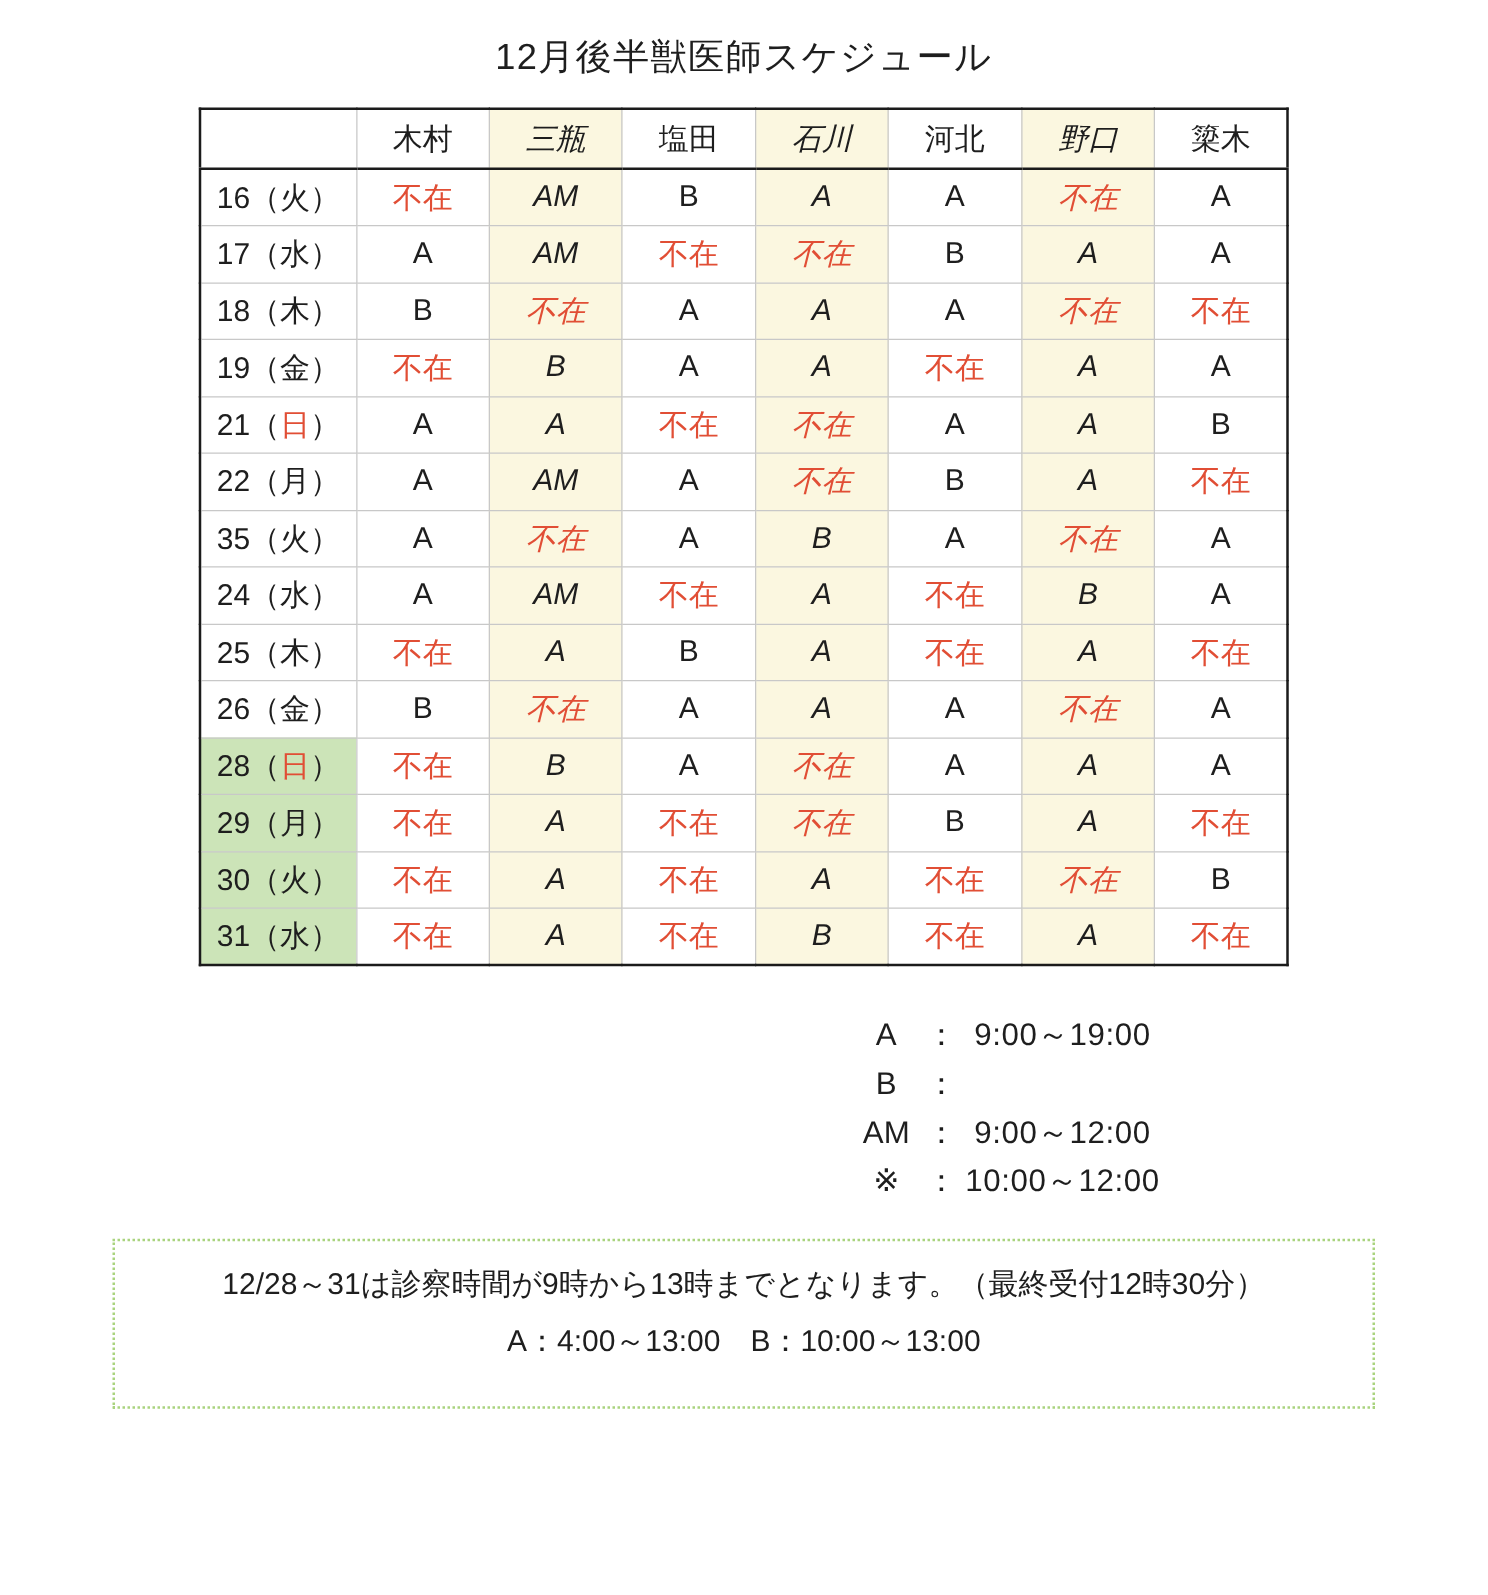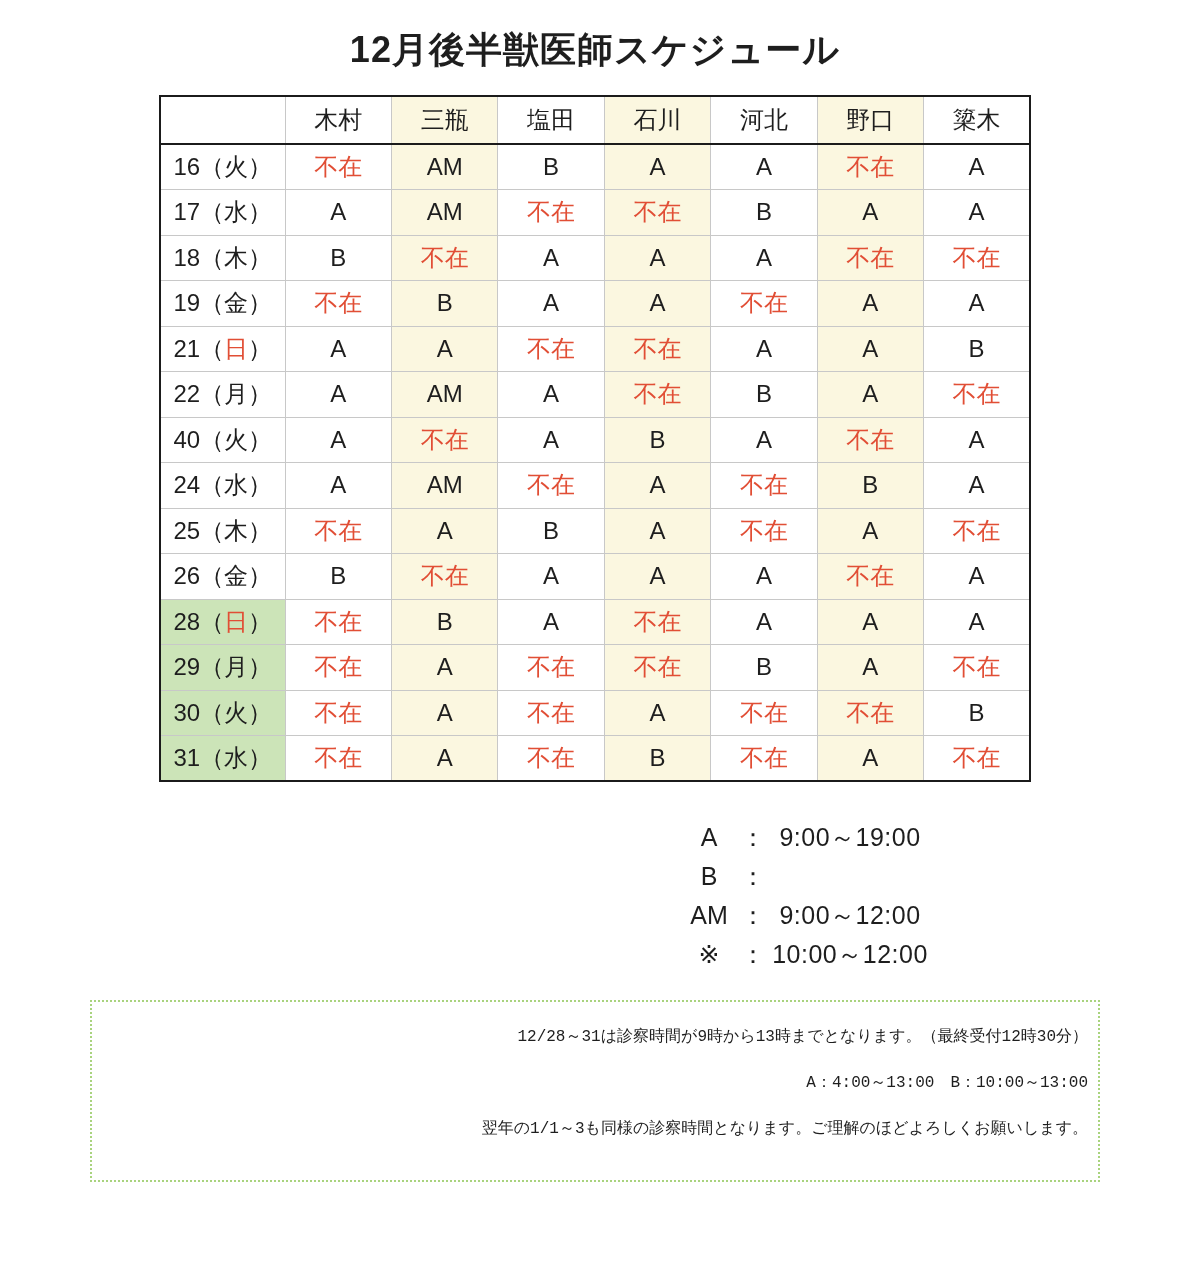--- a/index.html
+++ b/index.html
@@ -17,22 +17,22 @@
   body{
     width:1190px;
     min-height:1276px;
     background:#ffffff;
     color:var(--ink);
     font-family:"Liberation Sans","DejaVu Sans",sans-serif;
   }
   .page-title{
     margin:26px 0 20px;
     text-align:center;
-    font-size:36px;
-    font-weight:700;
+    font-size:29px;
+    font-weight:400;
     letter-spacing:1px;
   }
   table.schedule{
     width:872px;
     margin:0 auto;
     border-collapse:collapse;
     table-layout:fixed;
     border:2px solid var(--black-border);
   }
   table.schedule th, table.schedule td{
@@ -47,21 +47,21 @@
     border-bottom:2px solid var(--black-border);
   }
   table.schedule tbody td{
     height:45.5px;
   }
   th.corner-cell, td.date-cell{
     border-right:2px solid var(--black-border);
     margin-left:20px;
   }
   th.corner-cell{width:125px;}
-  td.hl, th.hl{background:var(--yellow);}
+  td.hl, th.hl{background:var(--yellow);font-style:italic;}
   td.date-cell.green{background:var(--green);}
   td.absent{color:var(--red);}
   td.date-cell .day-sun{color:var(--red);}
   td.date-cell .day-sat{color:var(--blue);}
 
   .legend{
     width:fit-content;
     margin:36px 256px 0 auto;
     font-size:25px;
     line-height:39px;
@@ -69,24 +69,23 @@
   .legend-row{display:flex;align-items:baseline;}
   .legend-label{width:62px;text-align:center;}
   .legend-colon{width:26px;text-align:center;}
   .legend-time{width:168px;text-align:center;letter-spacing:0.5px;}
 
   .notice{
     width:1010px;
     margin:26px auto 0;
     border:2px dotted var(--notice-border);
     padding:12px 10px 28px;
-    text-align:right;
-    font-size:16px;
+    text-align:center;
+    font-size:24px;
     line-height:46px;
-    font-family:Liberation Mono, monospace;
   }
   .notice p{margin:0;}
 </style>
 </head>
 <body>
 
 <div class="page">
 
   <h1 class="page-title">12月後半獣医師スケジュール</h1>
 
@@ -160,21 +159,21 @@
           <td class="date-cell"><span>22</span>（<span>月</span>）</td>
           <td>A</td>
           <td class="hl">AM</td>
           <td>A</td>
           <td class="hl absent">不在</td>
           <td>B</td>
           <td class="hl">A</td>
           <td class="absent">不在</td>
         </tr>
         <tr>
-          <td class="date-cell"><span>40</span>（<span>火</span>）</td>
+          <td class="date-cell"><span>35</span>（<span>火</span>）</td>
           <td>A</td>
           <td class="hl absent">不在</td>
           <td>A</td>
           <td class="hl">B</td>
           <td>A</td>
           <td class="hl absent">不在</td>
           <td>A</td>
         </tr>
         <tr>
           <td class="date-cell"><span>24</span>（<span>水</span>）</td>
@@ -268,16 +267,15 @@
       <div class="legend-row">
         <span class="legend-label">※</span>
         <span class="legend-colon">：</span>
         <span class="legend-time">10:00～12:00</span>
       </div>
     </div>
 
   <div class="notice">
     <p>12/28～31は診察時間が9時から13時までとなります。（最終受付12時30分）</p>
     <p>A：4:00～13:00　B：10:00～13:00</p>
-    <p>翌年の1/1～3も同様の診察時間となります。ご理解のほどよろしくお願いします。</p>
   </div>
 
 </div>
 
 </body></html>

